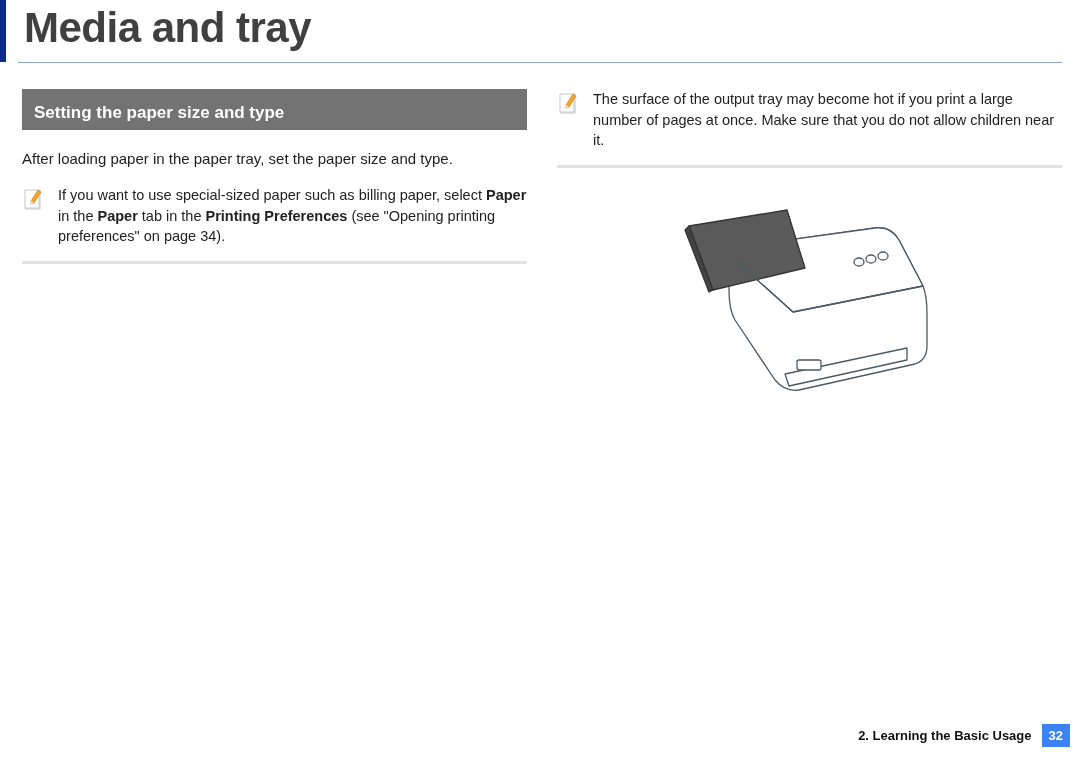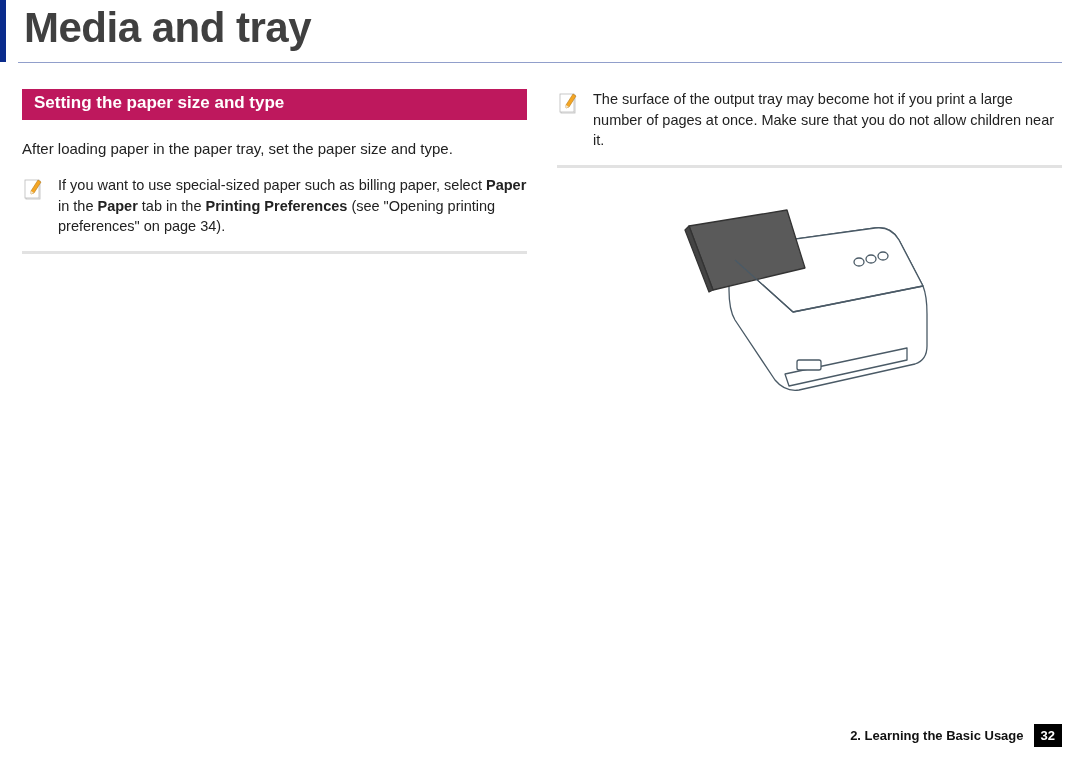--- a/index.html
+++ b/index.html
@@ -30,25 +30,25 @@
   }
   .main {
     display: flex;
     gap: 30px;
     padding: 22px 18px 0 22px;
   }
   .col {
     width: 50%;
   }
   .section-hdr {
-    background: #be185d;
+    background: #737373;
     color: #fff;
     font-weight: 700;
     font-size: 17px;
-    padding: 4px 12px 7px 12px;
+    padding: 14px 12px 7px 12px;
     margin-bottom: 18px;
   }
   .body-text {
     font-size: 15px;
     line-height: 1.42;
     margin-bottom: 16px;
   }
   .note-box {
     margin-top: 14px;
     border-bottom: 3px solid #e2e2e2;
@@ -65,30 +65,30 @@
     justify-content: center;
     padding-top: 2px;
   }
   .note-text {
     font-size: 14.5px;
     line-height: 1.42;
   }
   .footer {
     position: absolute;
     bottom: 16px;
-    right: 18px;
+    right: 10px;
     display: flex;
     align-items: center;
     gap: 10px;
     font-size: 13px;
     justify-content: space-between;
   }
   .footer-chapter { font-weight: 700; color: #111; }
   .footer-page {
-    background: #000000;
+    background: #3b82f6;
     color: #fff;
     font-weight: 700;
     padding: 4px 7px;
     font-size: 13px;
   }
   .printer-placeholder {
     width: 270px;
     height: 210px;
     margin: 16px auto 0 auto;
     display: flex;

